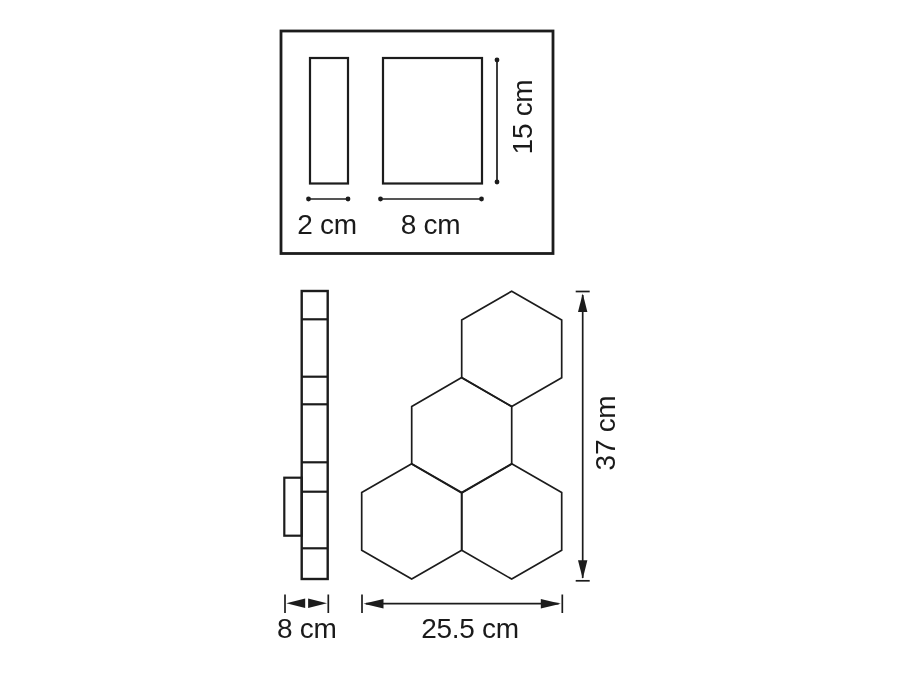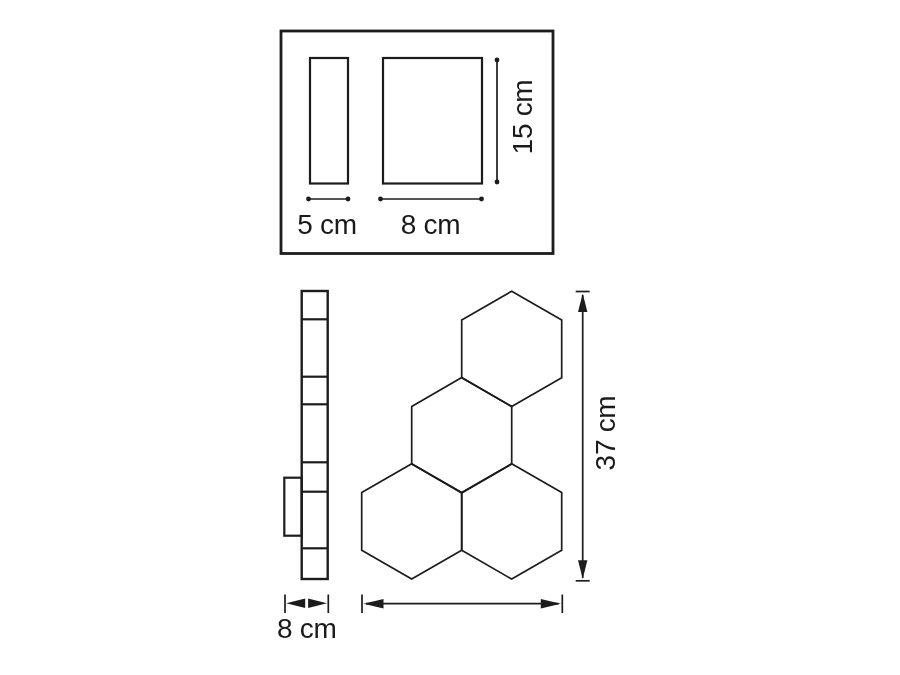--- a/index.html
+++ b/index.html
@@ -108,24 +108,25 @@
 
     <g>
       <line class="ln-dim" x1="362" y1="594.5" x2="362" y2="613"></line>
       <line class="ln-dim" x1="562.3" y1="594.5" x2="562.3" y2="613"></line>
       <line class="ln-dim" x1="366" y1="603.7" x2="558.5" y2="603.7"></line>
       <polygon class="dim-arrow" points="363.5,603.7 383.5,599 383.5,608.4"></polygon>
       <polygon class="dim-arrow" points="560.8,603.7 540.8,599 540.8,608.4"></polygon>
     </g>
   </svg>
 
-  <div class="dim-label" style="left:327px; top:225px;">5 cm</div>
+  <div class="dim-label" style="left:327px; top:225px;">2 cm</div>
 
   <div class="dim-label" style="left:430.5px; top:225px;">8 cm</div>
 
   <div class="dim-label vertical" style="left:523px; top:117px;">15 cm</div>
 
   <div class="dim-label" style="left:306.7px; top:629px;">8 cm</div>
 
+  <div class="dim-label" style="left:470px; top:629px;">25.5 cm</div>
 
   <div class="dim-label vertical" style="left:606px; top:433px;">37 cm</div>
 
 </div>
 
 </body></html>

